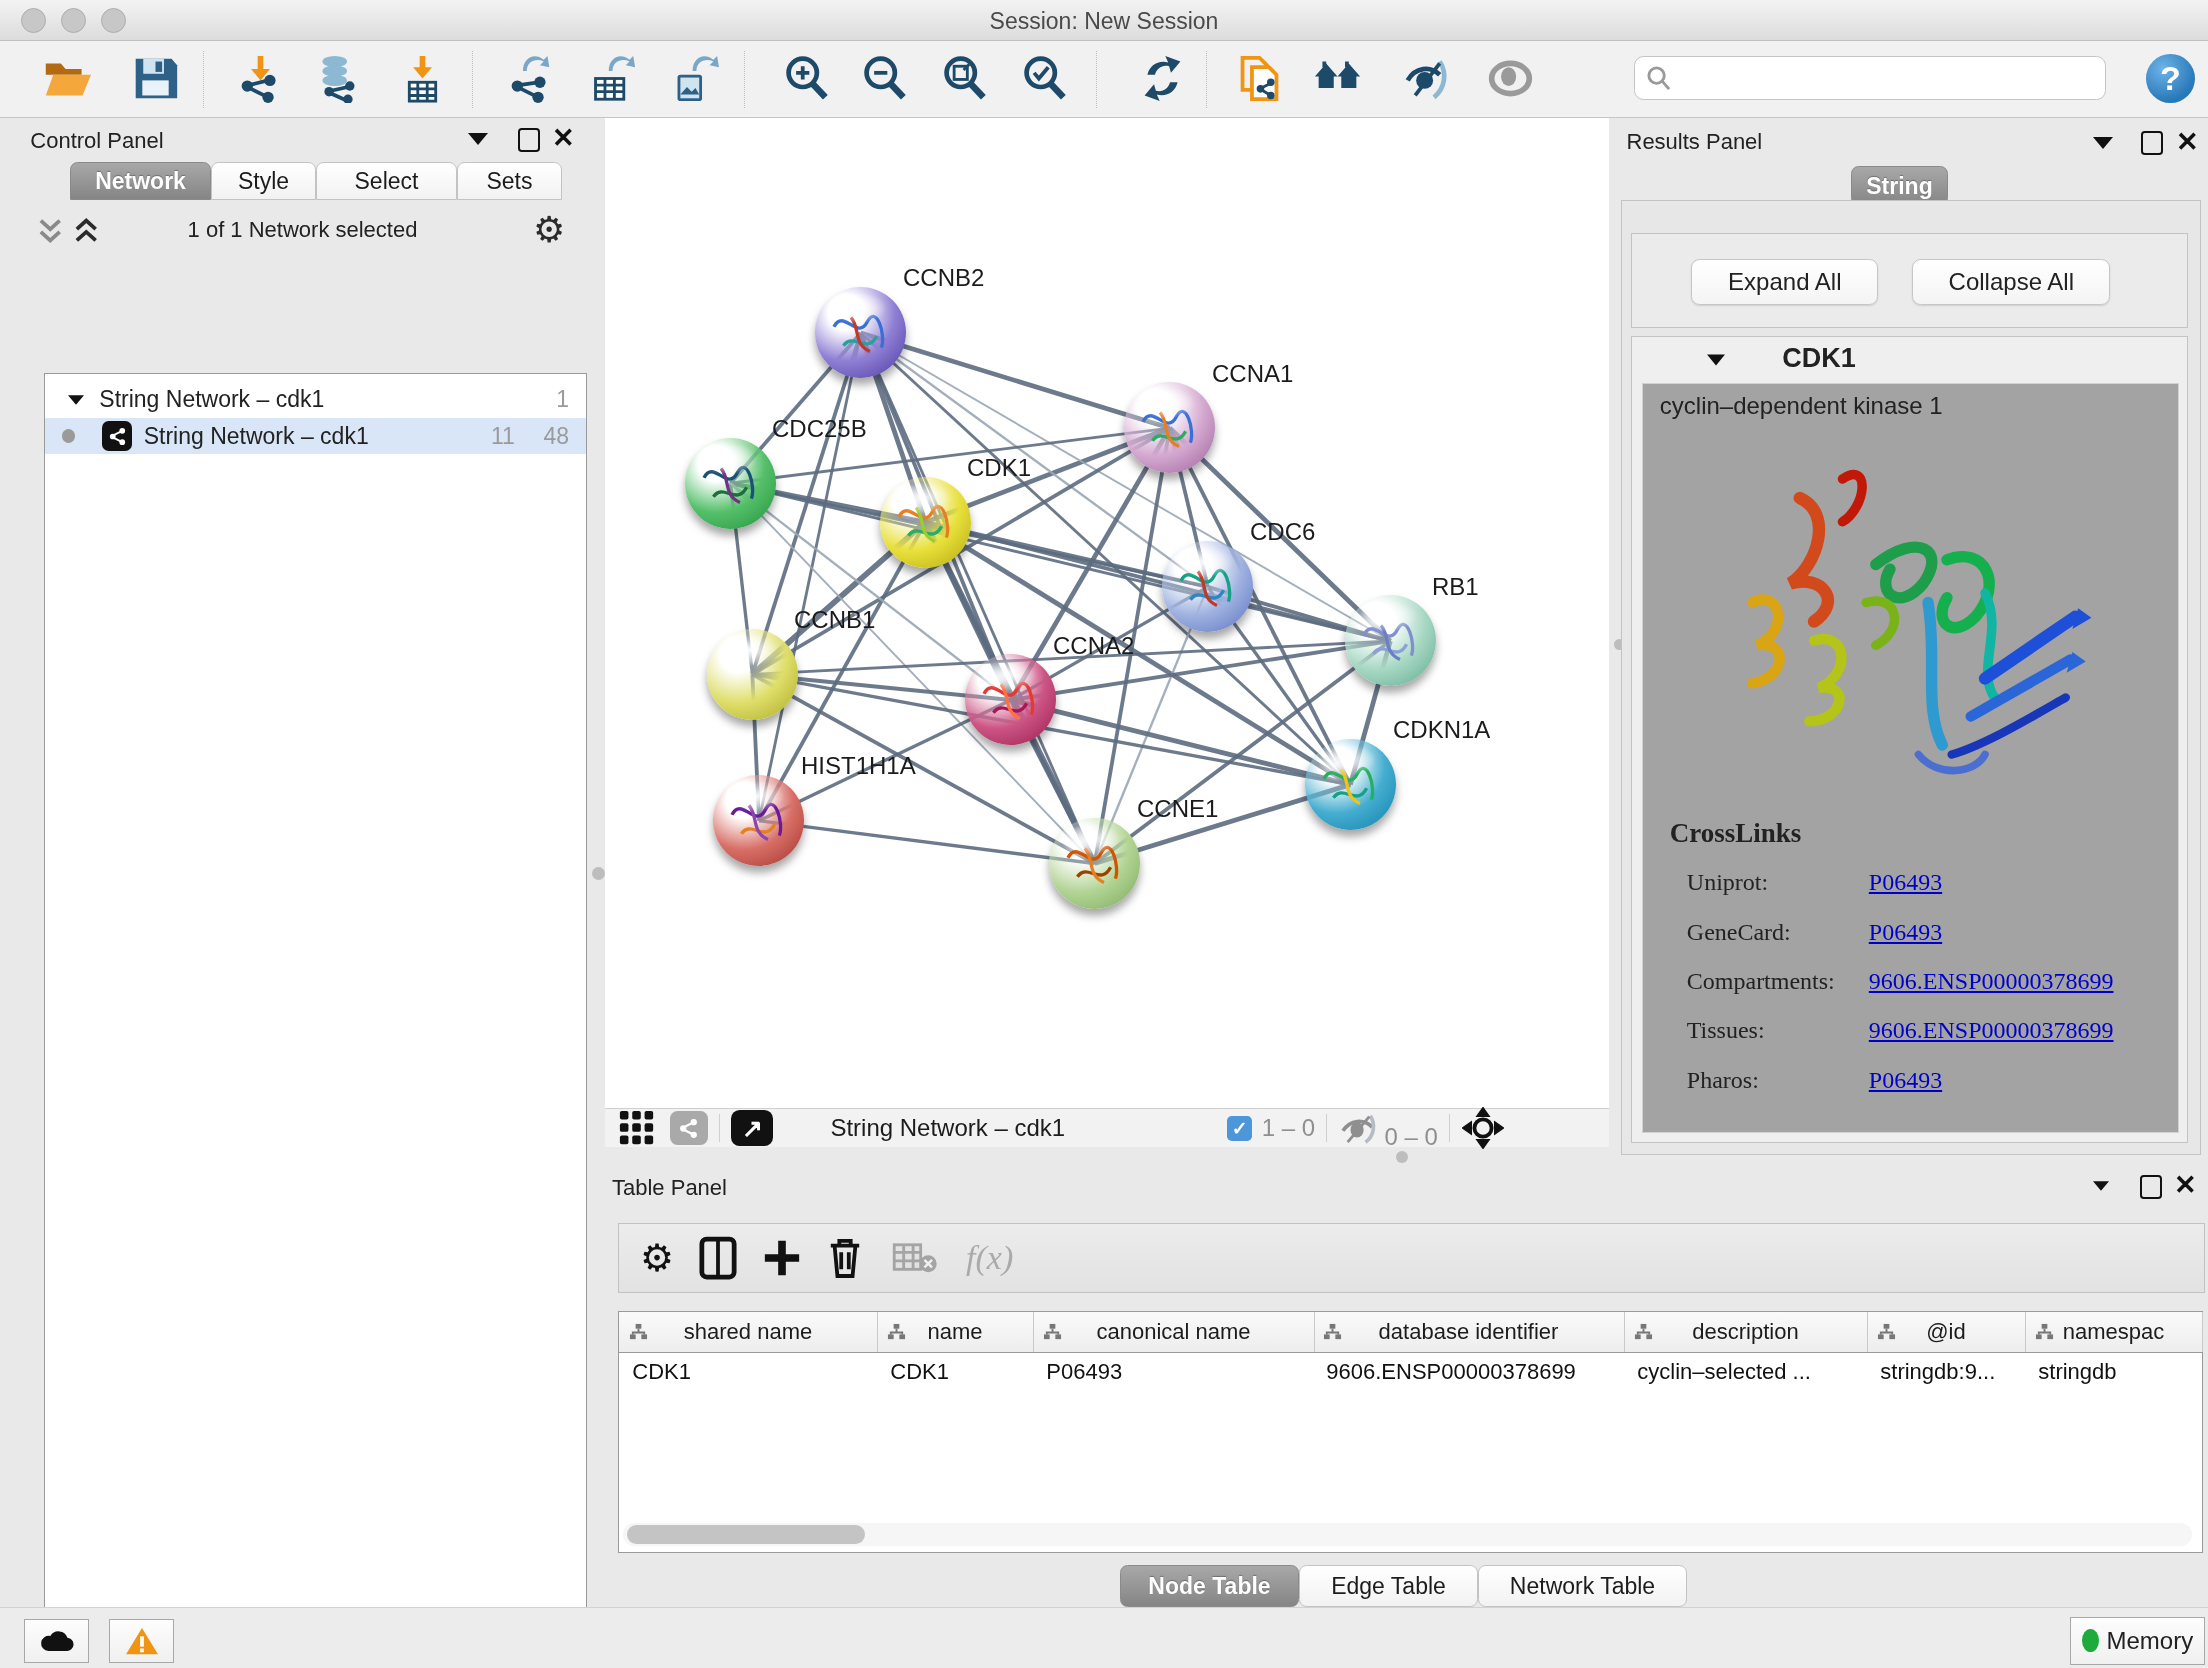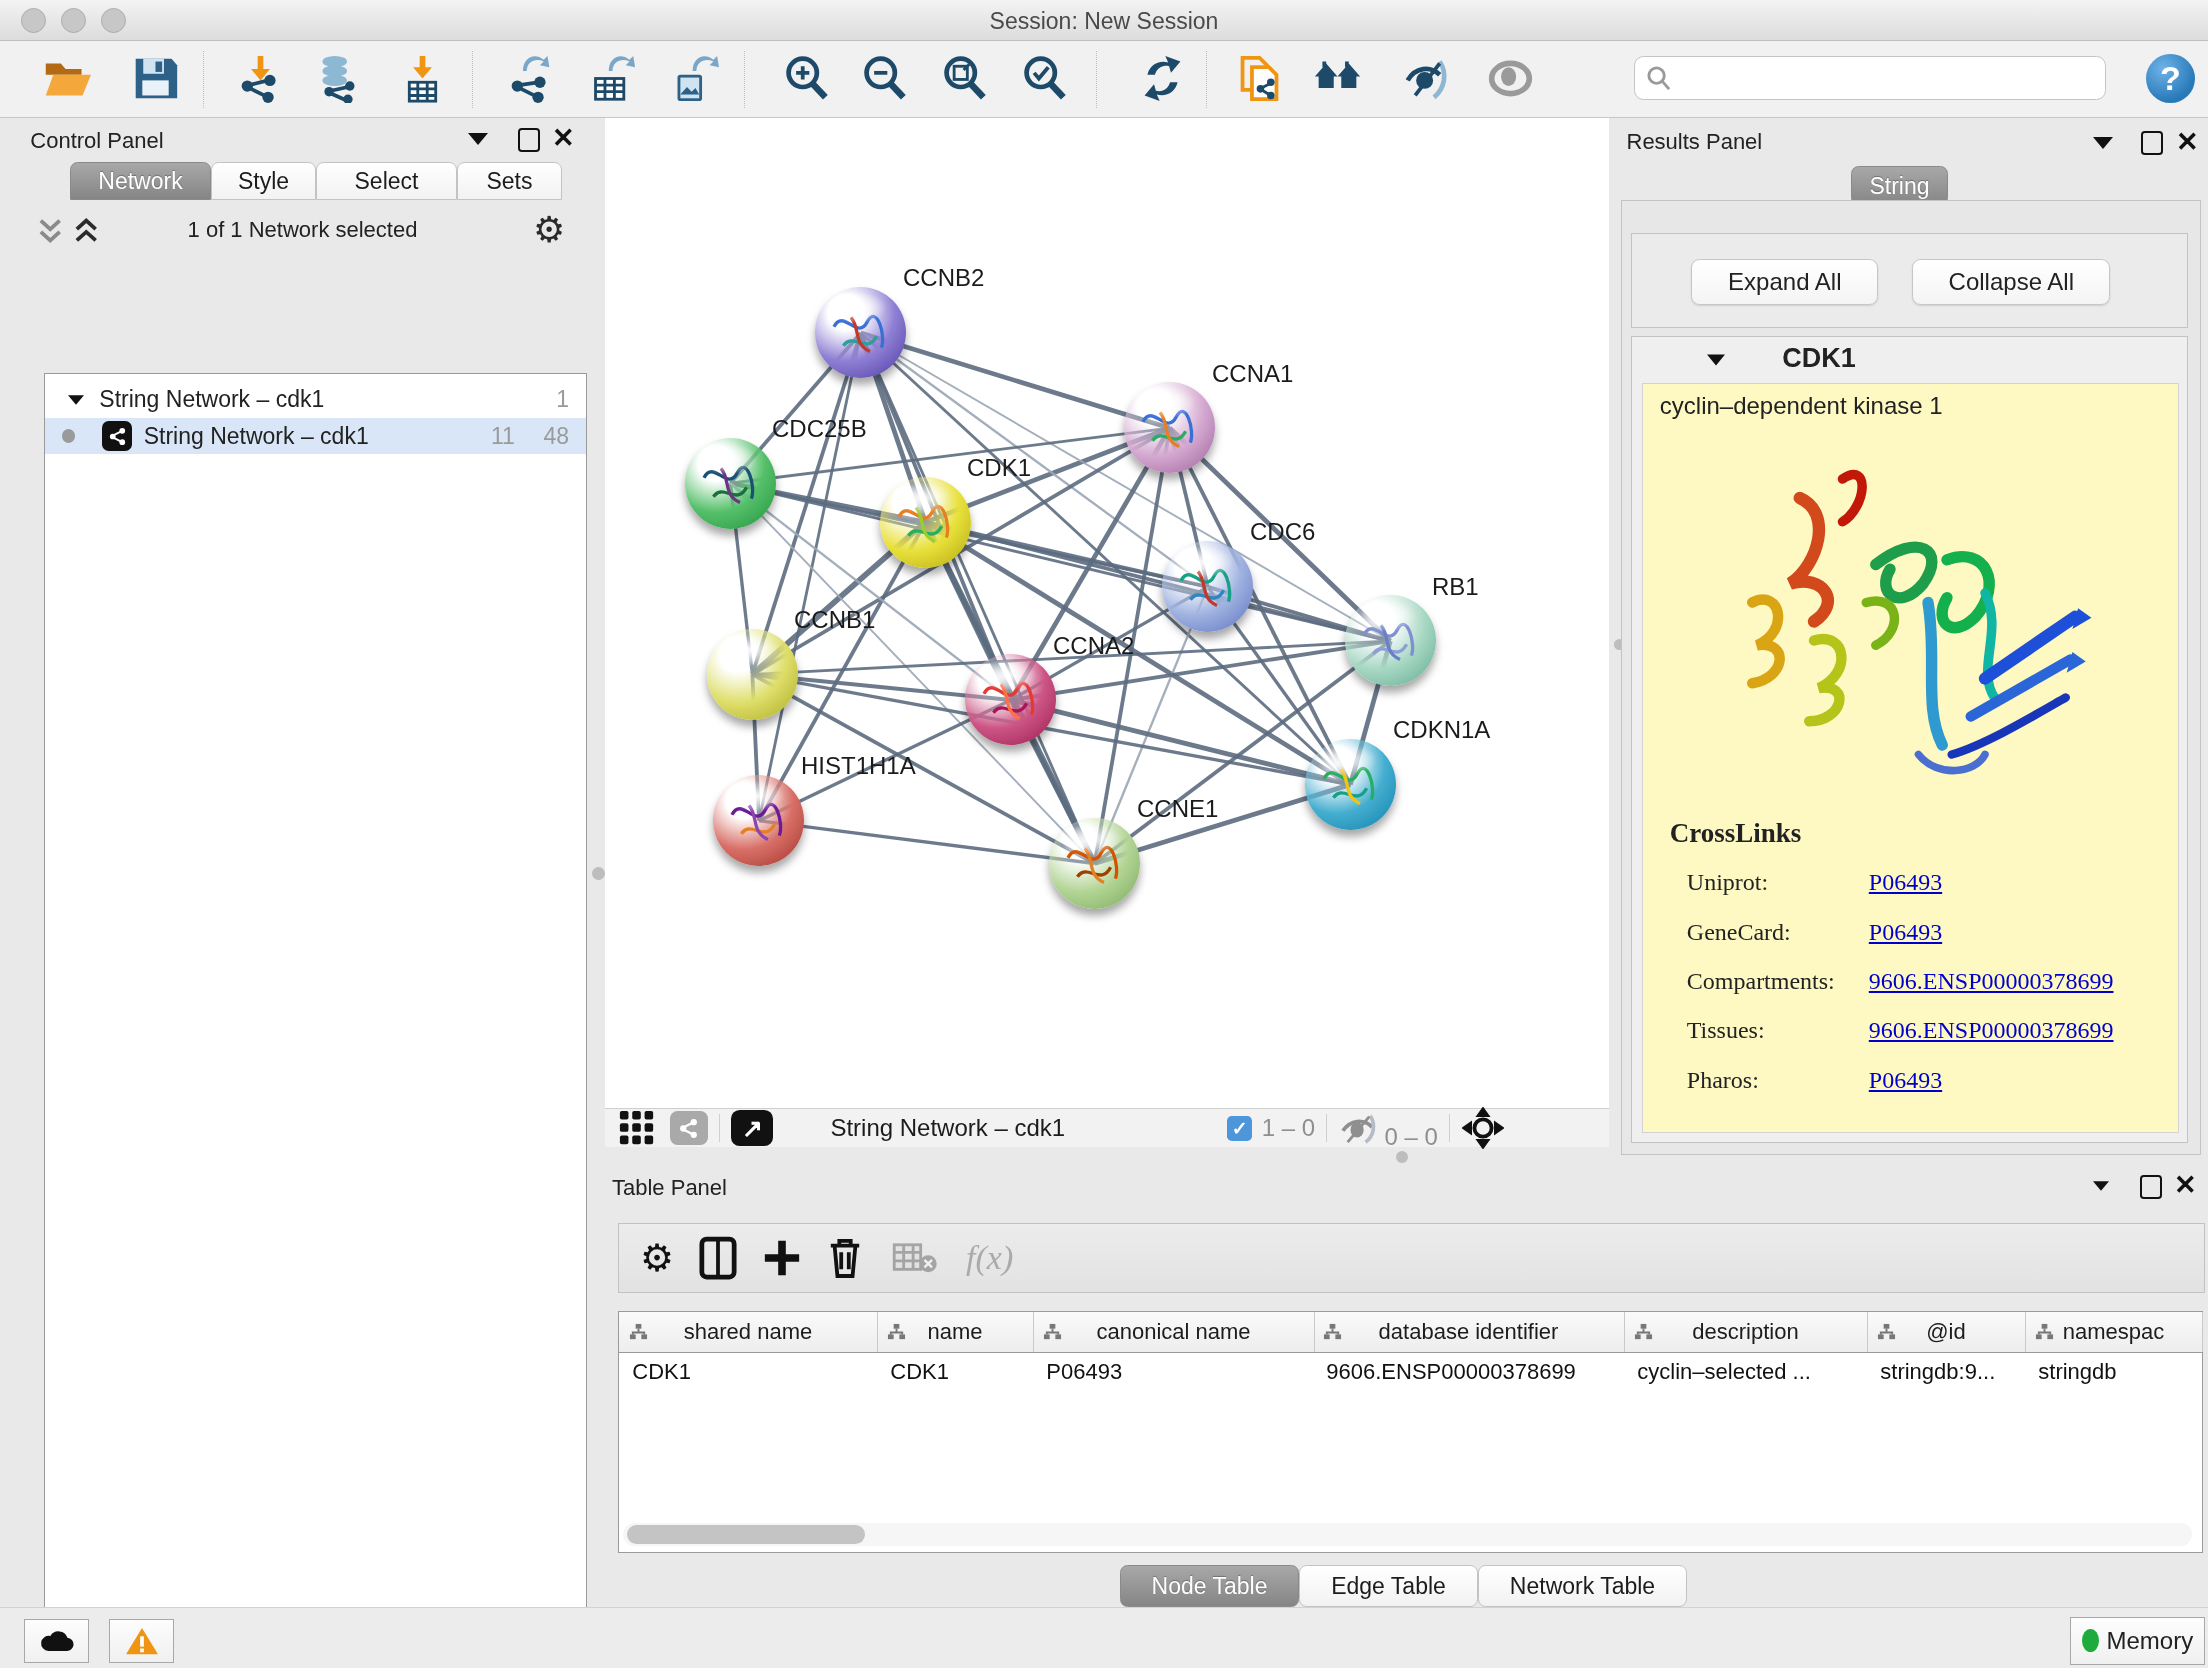--- a/index.html
+++ b/index.html
@@ -23,21 +23,21 @@
   
   .phead{font-size:22px;color:#222;}
   .tri{width:0;height:0;border-left:10.5px solid transparent;border-right:10.5px solid transparent;
        border-top:12.4px solid #111;display:inline-block;}
   .fbox{width:18px;height:20px;border:2.9px solid #111;border-radius:3.8px;display:inline-block;}
   .xmark{font-size:27px;font-weight:bold;color:#111;line-height:19px;}
   
   .tab{height:36px;border:1px solid #c3c3c3;background:linear-gradient(#fff,#f2f2f2);color:#1c1c1c;
        font-size:23px;display:flex;align-items:center;justify-content:center;border-radius:7.6px;}
   .tab.sel{background:linear-gradient(#a8a8a8,#858585);color:#fff;border-color:#8a8a8a;
-           text-shadow:0 -1px 1px rgba(0,0,0,.3);}
+           text-shadow:0 -1px 1px rgba(0,0,0,.3);font-weight:bold;}
   
   .treebox{left:27px;top:255px;width:541px;height:1335px;background:#fff;border:1.9px solid #9a9a9a;}
   .trow{position:absolute;left:0;width:100%;height:36px;display:flex;align-items:center;font-size:23px;}
   .count{color:#9a9a9a;font-size:23px;}
   .shareic{width:30px;height:30px;border-radius:6.7px;background:#111;display:inline-flex;
            align-items:center;justify-content:center;}
   
   .netcanvas{left:605px;top:118px;width:1004px;height:990px;background:#fff;}
   .node{position:absolute;width:91px;height:91px;border-radius:50%;
         box-shadow:0 6.7px 8.6px rgba(0,0,0,.35);}
@@ -417,21 +417,21 @@
   <span class="abs xmark" style="left:559px;top:15px;">✕</span>
   <div class="abs tab sel" style="left:234px;top:48px;width:95px;height:38px;">String</div>
   <div class="abs rbox" style="left:3.8px;top:82px;width:578px;height:953px;background:#e7e7e7;">
     <div class="abs rbox" style="left:9.5px;top:32px;width:555px;height:93px;background:#ebebeb;">
       <div class="abs btn" style="left:59px;top:25px;width:185px;height:44px;">Expand All</div>
       <div class="abs btn" style="left:280px;top:25px;width:196px;height:44px;">Collapse All</div>
     </div>
     <div class="abs rbox" style="left:9.5px;top:135px;width:555px;height:805px;background:#efefef;">
       <span class="abs tri" style="left:74px;top:17px;transform:scale(.9);"></span>
       <span class="abs" style="left:150px;top:5.7px;font-size:27px;font-weight:bold;">CDK1</span>
-      <div class="abs" style="left:9.5px;top:46px;width:535px;height:748px;background:#fef9c3;border:1px solid #d2d2d2;">
+      <div class="abs" style="left:9.5px;top:46px;width:535px;height:748px;background:#a3a3a3;border:1px solid #d2d2d2;">
         <span class="abs" style="left:17px;top:7.6px;font-size:24px;">cyclin–dependent kinase 1</span>
         <svg class="abs" style="left:57px;top:57px;" width="399" height="361" viewBox="0 0 420 380">
           <g fill="none" stroke-linecap="round">
             <path d="M150,40 C180,20 175,70 150,85" stroke="#c21807" stroke-width="10"></path>
             <path d="M105,60 C140,75 125,130 95,150 C130,140 150,170 120,190" stroke="#d2491c" stroke-width="13"></path>
             <path d="M55,170 C85,155 95,200 60,215 C95,210 90,250 55,255" stroke="#d9a514" stroke-width="11"></path>
             <path d="M120,210 C155,200 160,245 125,260 C160,255 150,295 115,295" stroke="#b5c418" stroke-width="11"></path>
             <path d="M185,130 C230,95 260,115 235,150 C210,180 185,160 200,135" stroke="#1e9e4b" stroke-width="12"></path>
             <path d="M175,170 C210,160 215,200 185,215" stroke="#7ab317" stroke-width="10"></path>
             <path d="M260,125 C300,110 320,150 290,185 C265,210 245,190 260,165" stroke="#14b04e" stroke-width="12"></path>

